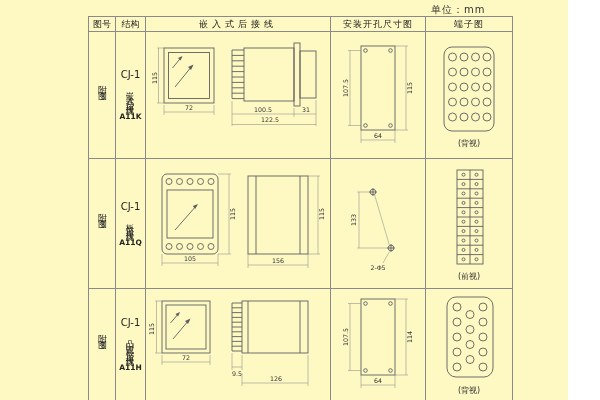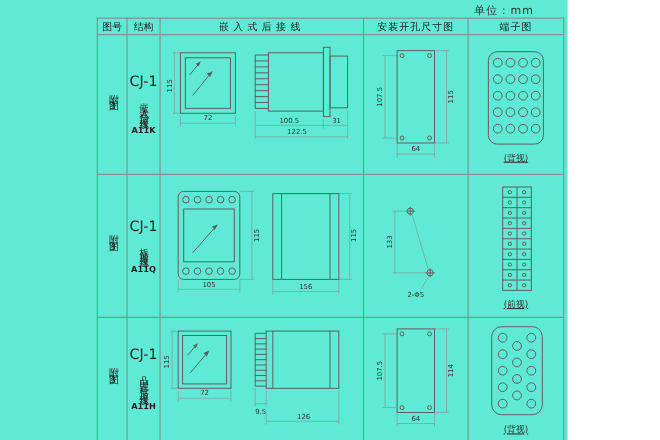--- a/index.html
+++ b/index.html
@@ -2,43 +2,43 @@
 <html><head>
 <meta charset="utf-8">
 <style>
   * { box-sizing: border-box; }
   html, body { margin: 0; padding: 0; }
   body {
     width: 600px; height: 400px; background: #ffffff;
     font-family: "DejaVu Sans", "Liberation Sans", sans-serif;
     color: #222;
   }
-  .page { position: relative; width: 516px; height: 400px; background: #5eead4; overflow: hidden; }
+  .page { position: relative; width: 568px; height: 400px; background: #fef9c3; overflow: hidden; }
   .unit-label { position: absolute; top: 3px; left: 431px; font-size: 10px; letter-spacing: 1px; color: #333; }
 
   table.spec { position: absolute; top: 16px; left: 88px; border-collapse: collapse; table-layout: fixed; width: 424px; }
   table.spec th, table.spec td {
     border: 1px solid #8a8a8a; padding: 0; text-align: center; vertical-align: middle;
     font-weight: normal; overflow: hidden;
   }
   tr.r-head { height: 15px; }
   tr.r1 { height: 127px; }
   tr.r2 { height: 130px; }
   tr.r3 { height: 112px; }
   th { font-size: 9px; color: #222; }
   .th-sp2 { letter-spacing: 4px; }
   .th-sp1 { letter-spacing: 1px; margin-top: 33px; }
 
   .vtext { display: inline-block; writing-mode: vertical-rl; text-orientation: upright; font-size: 9px; letter-spacing: 7px; }
-  .struct-cell .model { font-size: 13px; margin-bottom: 3px; }
+  .struct-cell .model { font-size: 10px; margin-bottom: 3px; }
   .struct-cell .vdesc { display: inline-block; writing-mode: vertical-rl; text-orientation: upright; font-size: 8.5px; letter-spacing: 3px; margin: 2px 0; }
   .struct-cell .code { font-size: 7.5px; margin-top: 3px; font-weight: bold; }
 
   .cellwrap { display: flex; flex-direction: column; align-items: center; justify-content: center; }
-  .cap { font-size: 8px; margin-top: 1px; color: #333; text-decoration: underline; }
+  .cap { font-size: 8px; margin-top: 1px; color: #333; }
 
   svg { display: block; margin: 0 auto; }
   .s { stroke: #5f5f5f; fill: none; stroke-width: 0.9; }
   .d { stroke: #8c8c8c; fill: none; stroke-width: 0.55; }
   .f { fill: #5f5f5f; stroke: none; }
   svg text { font-size: 6.3px; fill: #333; stroke: none; font-family: "DejaVu Sans", "Liberation Sans", sans-serif; }
 </style>
 </head>
 <body>
 

